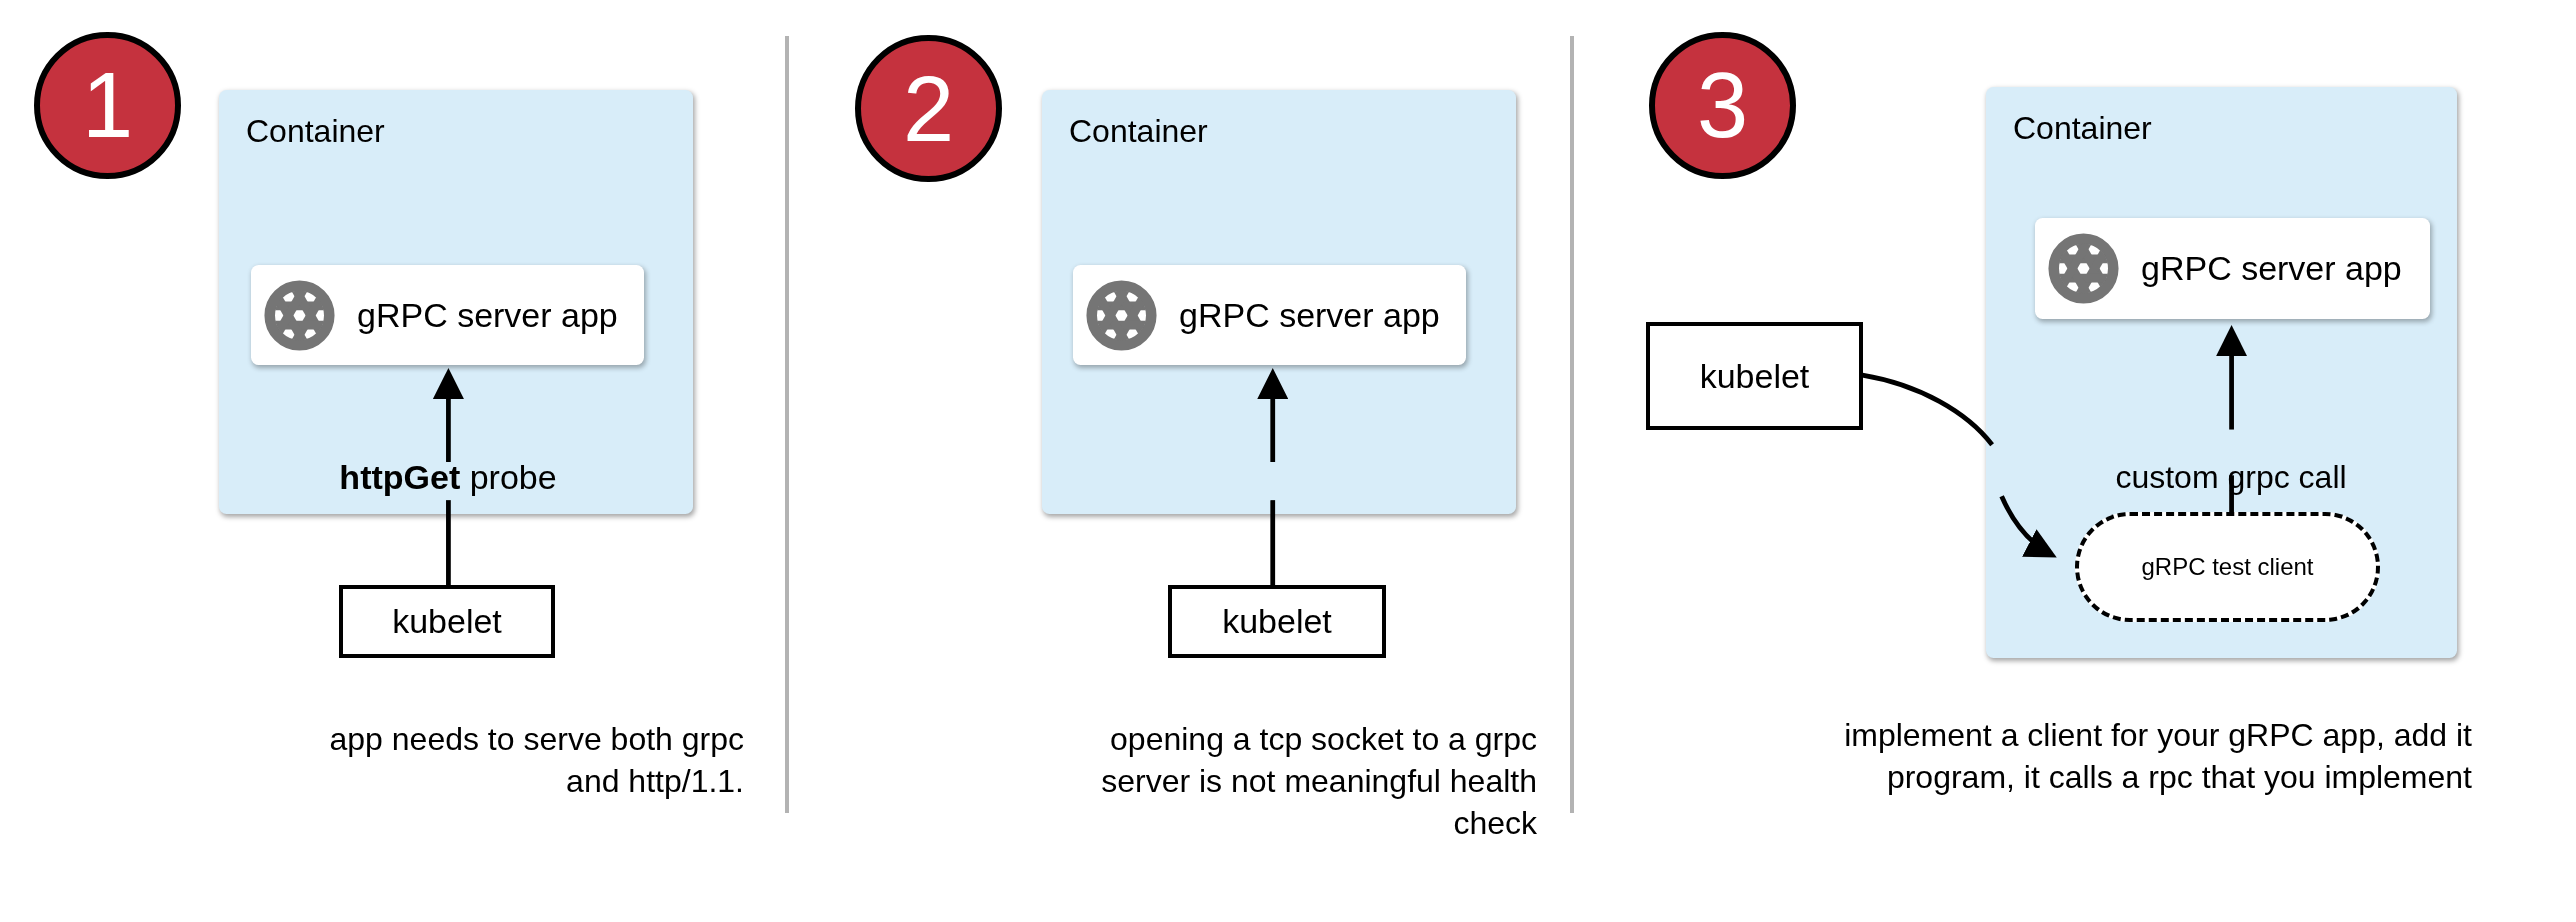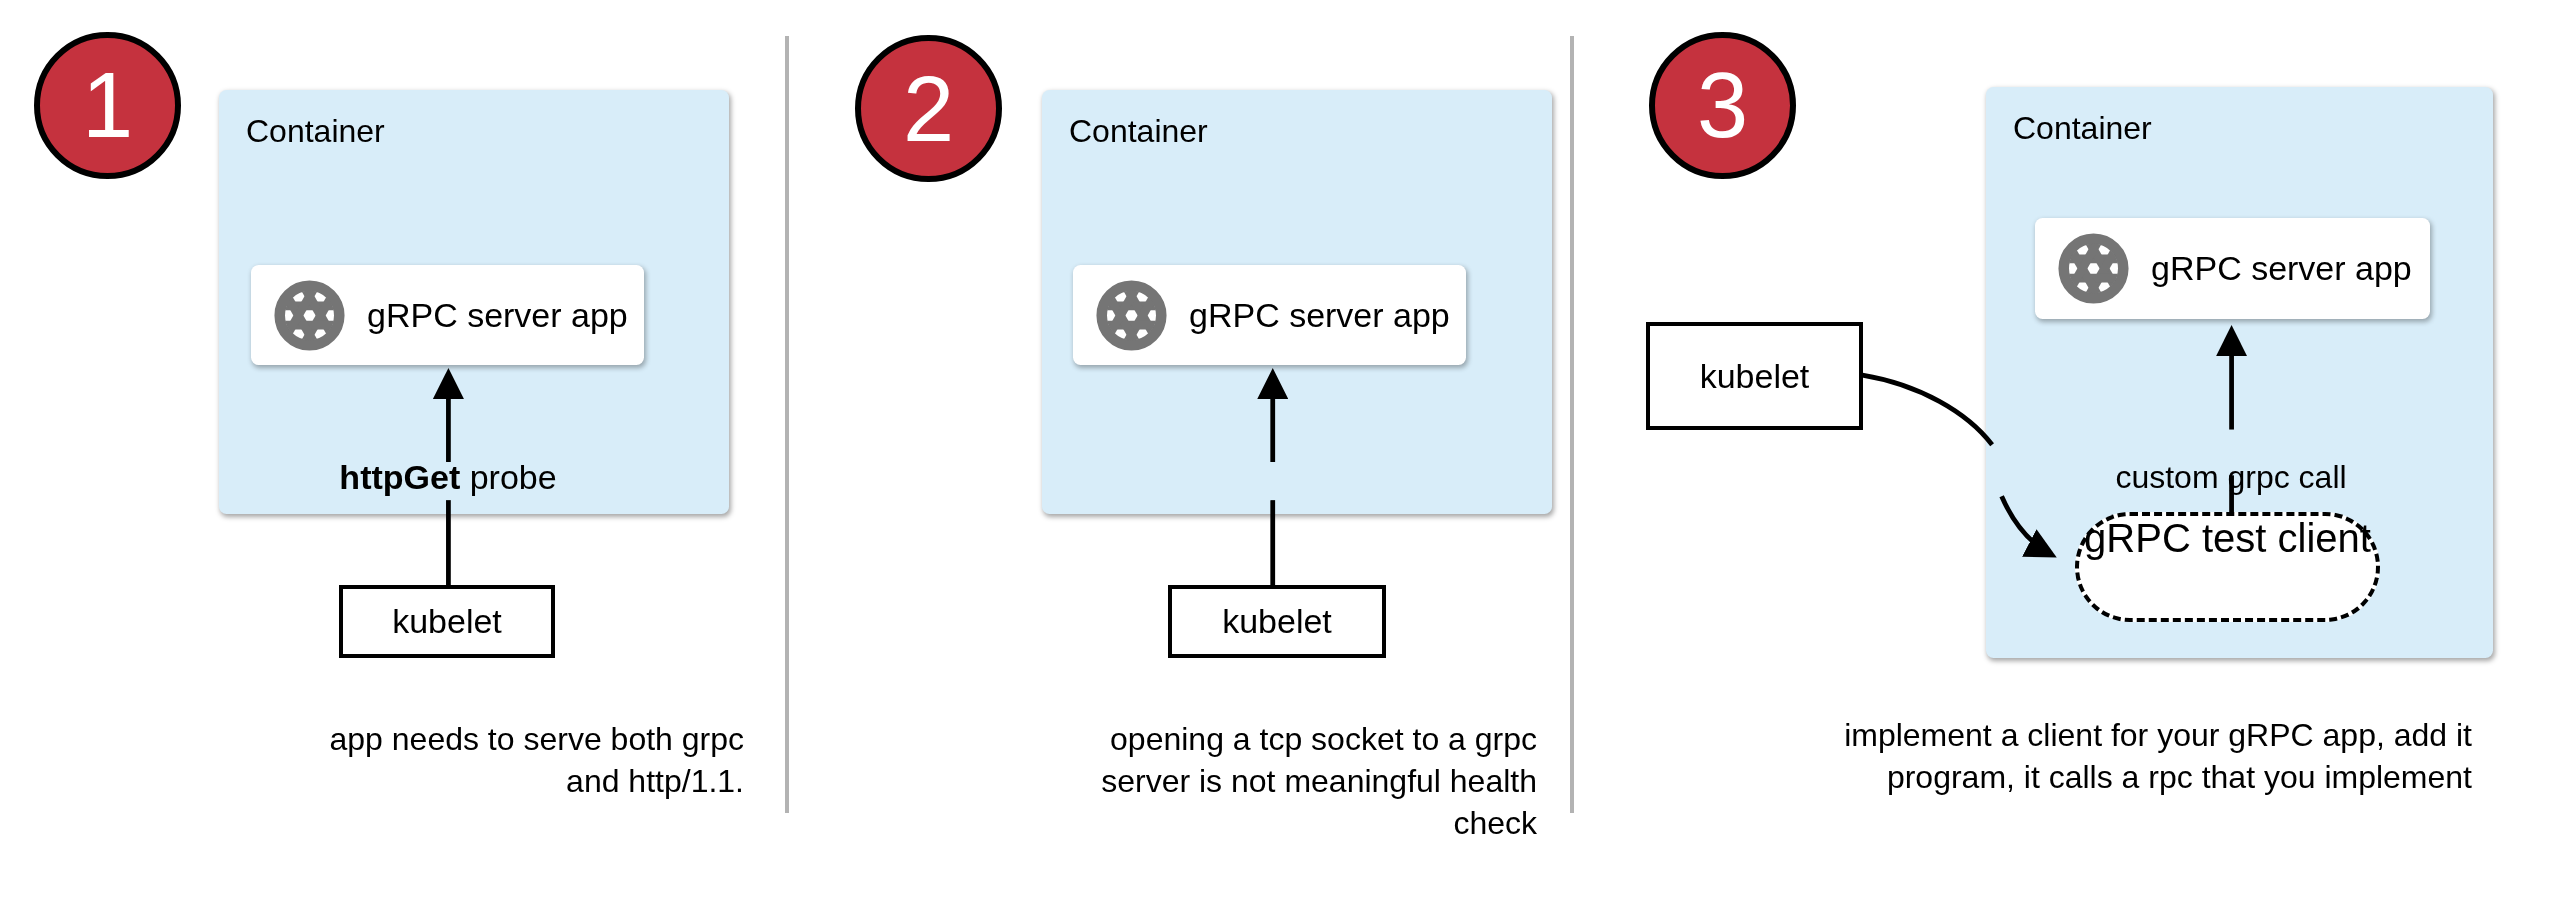--- a/index.html
+++ b/index.html
@@ -13,48 +13,47 @@
   }
   .badge{
     position:absolute;width:147px;height:147px;border-radius:50%;
     background:#c5323e;border:6.7px solid #000;box-sizing:border-box;
     display:flex;align-items:center;justify-content:center;
     color:#fff;font-size:92px;line-height:1;
   }
   .container-box{
     position:absolute;background:#d8edf9;border-radius:7.6px;
     box-shadow:1.9px 2.9px 4.8px rgba(0,0,0,0.35);
-    padding-left:36px;
   }
   .container-label{
     position:absolute;left:27px;top:23px;font-size:32px;
   }
   .app-box{
     position:absolute;background:#ffffff;border-radius:7.6px;
     box-shadow:1.9px 2.9px 4.8px rgba(0,0,0,0.30);
     display:flex;align-items:center;gap:21px;
-    padding-left:22px;box-sizing:border-box;
+    padding-left:12px;box-sizing:border-box;
     font-size:34px;
   }
   .kubelet-box{
     position:absolute;background:#ffffff;border:4.8px solid #000;
     box-sizing:border-box;display:flex;align-items:center;justify-content:center;
     font-size:34px;
   }
   .probe-label{
     position:absolute;font-size:34px;text-align:center;line-height:42px;
   }
   .probe-label b{font-weight:bold;}
   .call-label{
     position:absolute;font-size:32px;text-align:center;line-height:42px;margin-top:24px;
   }
   .stadium{
     position:absolute;background:#ffffff;border:4.8px dashed #000;
     border-radius:57px;box-sizing:border-box;
-    display:flex;justify-content:center;font-size:40px;
+    display:flex;align-items:center;justify-content:center;font-size:24px;
   }
   .caption{
     position:absolute;font-size:32px;line-height:42px;text-align:right;
   }
   .divider{
     position:absolute;width:3.8px;background:#b3b3b3;
   }
   #wires{position:absolute;left:0;top:0;z-index:5;pointer-events:none;}
   .layer-box{z-index:2;}
   .layer-text{z-index:6;}

